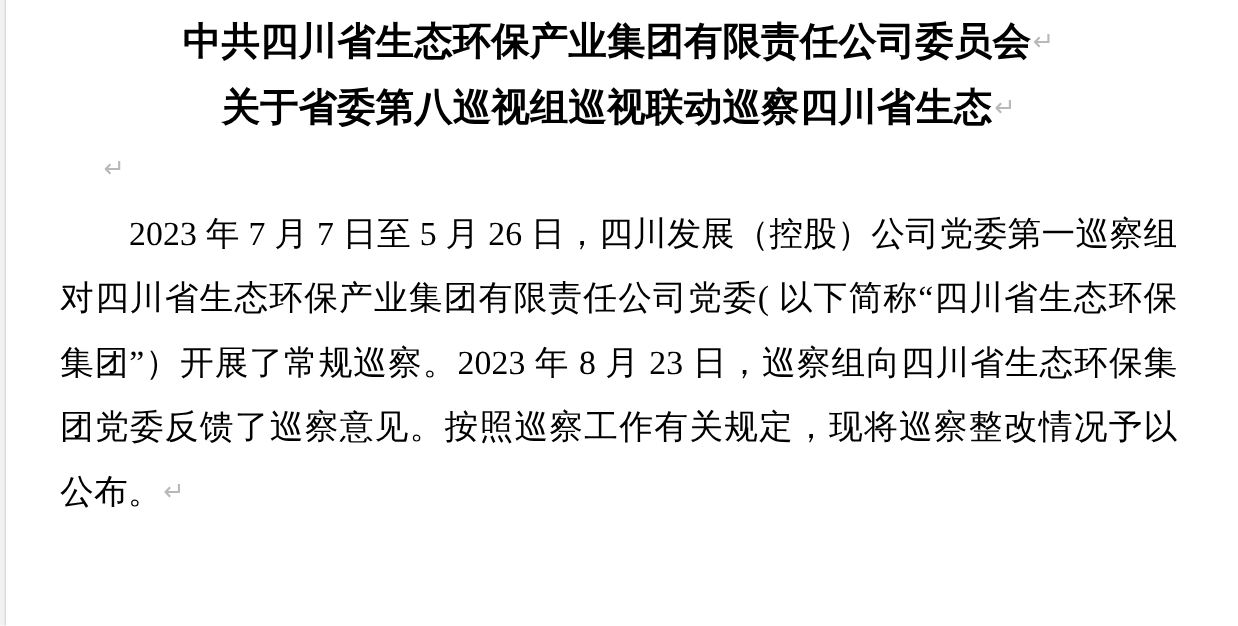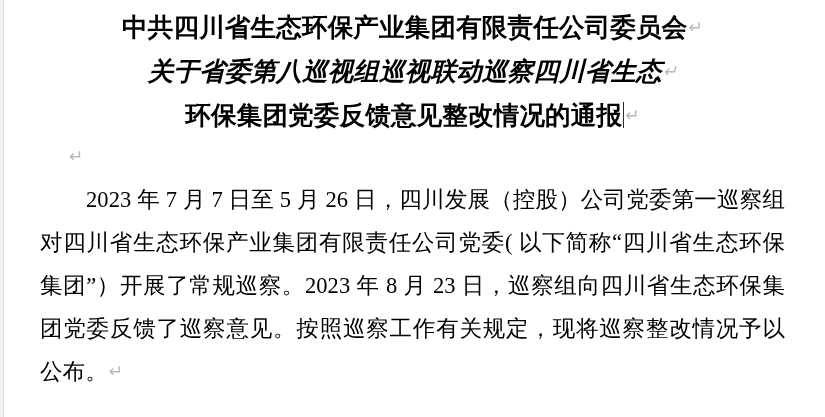--- a/index.html
+++ b/index.html
@@ -47,21 +47,21 @@
     font-size: 25.5px;
     line-height: 44px;
     letter-spacing: 0.2px;
     text-align: center;
   }
   .title-line {
     position: relative;
     white-space: nowrap;
   }
   .title-line.l1 { text-align: center; }
-  .title-line.l2 { text-align: center; font-style: italic; }
+  .title-line.l2 { text-align: center; }
   .title-line.l3 { text-align: center; }
 
   
   .pilcrow {
     font-family: "Liberation Sans", sans-serif;
     font-weight: normal;
     color: #b9b9b9;
     font-size: 17px;
     vertical-align: top;
     margin-left: 1px;
@@ -107,23 +107,20 @@
     <div class="title-block">
 
       <div class="title-line l1">
         <span>中共四川省生态环保产业集团有限责任公司委员会</span><span class="pilcrow">↵</span>
       </div>
 
       <div class="title-line l2">
         <span>关于省委第八巡视组巡视联动巡察四川省生态</span><span class="pilcrow">↵</span>
       </div>
 
-      <div class="title-line l3">
-        <span>环保集团党委反馈意见整改情况的通报</span><span class="caret"></span><span class="pilcrow">↵</span>
-      </div>
 
     </div>
 
     <div class="blank-line">
       <span class="pilcrow">↵</span>
     </div>
 
     <div class="para">
       <span class="indent"></span><span>2023 年 7 月 7 日至 5 月 26 日，四川发展（控股）公司党委第一巡察组对四川省生态环保产业集团有限责任公司党委( 以下简称“四川省生态环保集团”）开展了常规巡察。2023 年 8 月 23 日，巡察组向四川省生态环保集团党委反馈了巡察意见。按照巡察工作有关规定，现将巡察整改情况予以公布。</span><span class="pilcrow">↵</span>
     </div>

